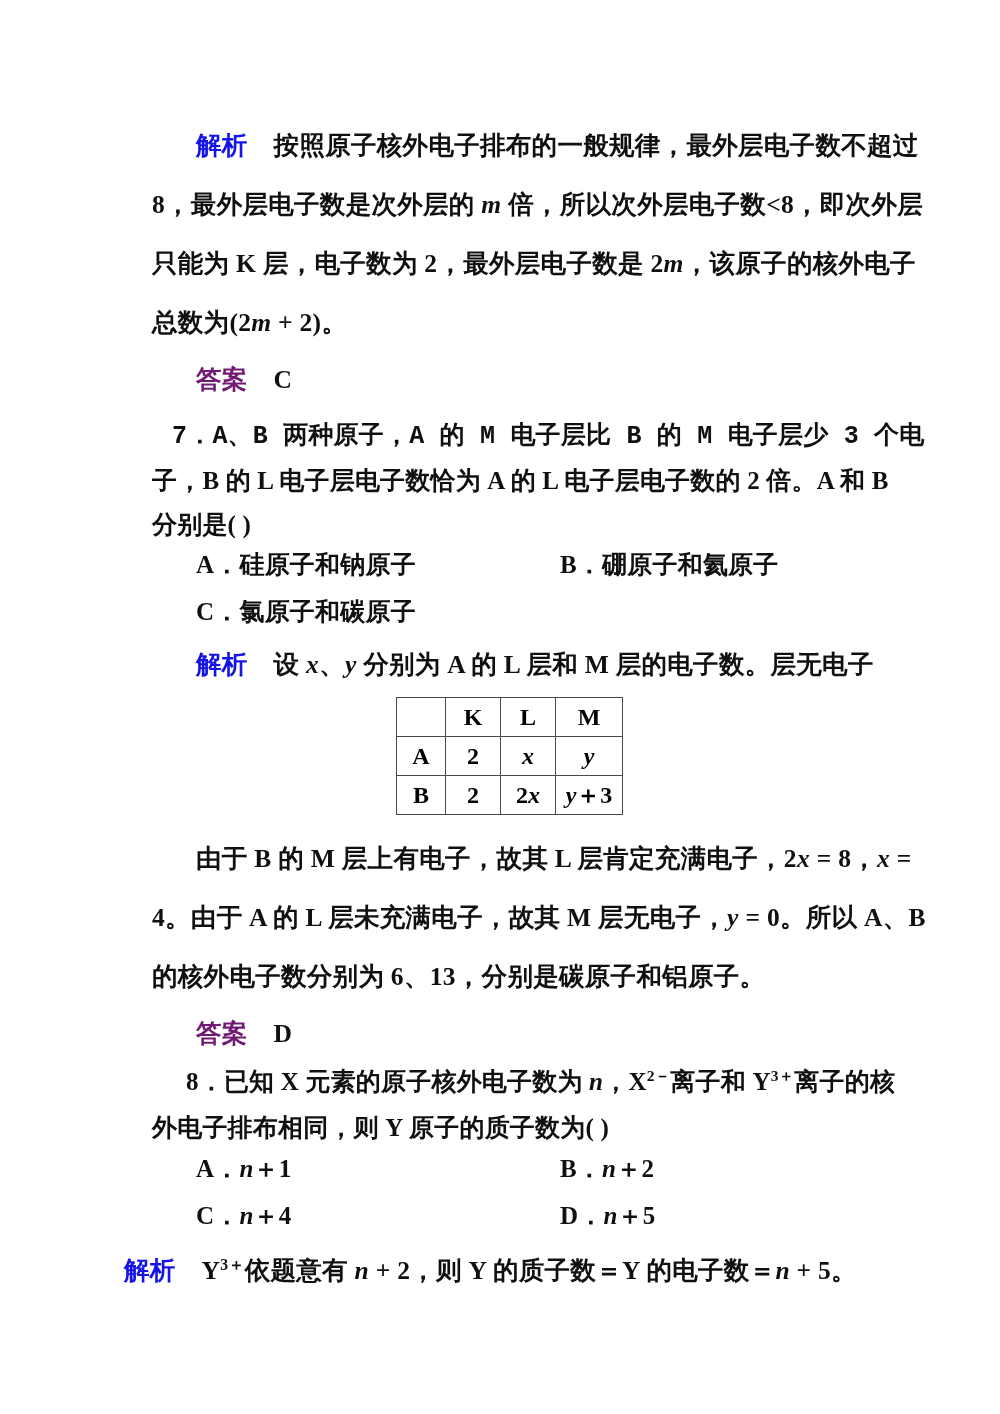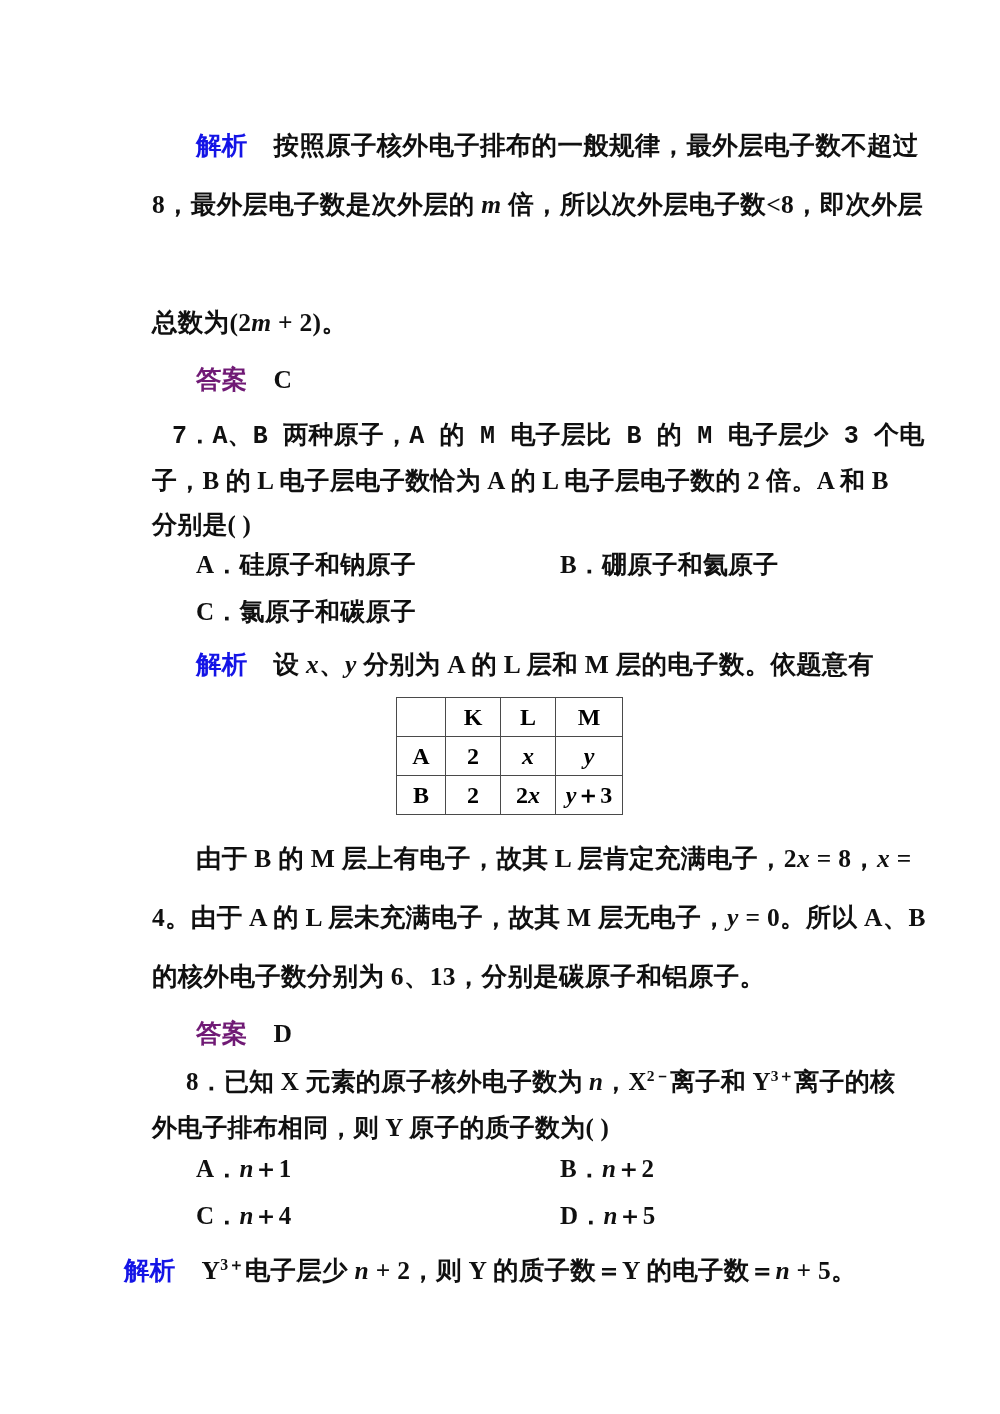--- a/index.html
+++ b/index.html
@@ -100,20 +100,23 @@
 <div class="page">
 
   <div class="line prose" style="left:196px; top:128px;">
     <span class="label-analysis">解析</span><span style="display:inline-block;width:26px;"></span><span>按照原子核外电子排布的一般规律，最外层电子数不超过</span>
   </div>
 
   <div class="line prose" style="left:152px; top:187px;">
     <span class="num">8，最外层电子数是次外层的 </span><span class="mv">m</span><span> 倍，所以次外层电子数&lt;8，即次外层</span>
   </div>
 
+  <div class="line prose" style="left:152px; top:246px;">
+    <span>只能为 K 层，电子数为 2，最外层电子数是 2</span><span class="mv">m</span><span>，该原子的核外电子</span>
+  </div>
 
   <div class="line prose" style="left:152px; top:305px;">
     <span>总数为(2</span><span class="mv">m</span><span class="num"> + 2)。</span>
   </div>
 
   <div class="line prose" style="left:196px; top:362px;">
     <span class="label-answer">答案</span><span style="display:inline-block;width:26px;"></span><span>C</span>
   </div>
 
   <div class="line stem" style="left:172px; top:418px;font-family:Liberation Mono, monospace;">7．A、B 两种原子，A 的 M 电子层比 B 的 M 电子层少 3 个电</div>
@@ -124,21 +127,21 @@
     <span>A．</span><span>硅原子和钠原子</span>
   </div>
   <div class="line stem" style="left:560px; top:548px;">
     <span>B．</span><span>硼原子和氦原子</span>
   </div>
   <div class="line stem" style="left:196px; top:595px;">
     <span>C．</span><span>氯原子和碳原子</span>
   </div>
 
   <div class="line prose" style="left:196px; top:647px;">
-    <span class="label-analysis">解析</span><span style="display:inline-block;width:26px;"></span><span>设 </span><span class="mv">x</span><span>、</span><span class="mv">y</span><span> 分别为 A 的 L 层和 M 层的电子数。依题意有</span>
+    <span class="label-analysis">解析</span><span style="display:inline-block;width:26px;"></span><span>设 </span><span class="mv">x</span><span>、</span><span class="mv">y</span><span> 分别为 A 的 L 层和 M 层的电子数。层无电子</span>
   </div>
 
   <table class="klm-table">
     <tbody>
         <tr>
       <td class="c0"></td>
       <td class="c1">K</td>
       <td class="c2">L</td>
       <td class="c3">M</td>
     </tr>
@@ -183,16 +186,16 @@
     <span>B．</span><span class="mv">n</span><span class="num">＋2</span>
   </div>
   <div class="line stem" style="left:196px; top:1199px;">
     <span>C．</span><span class="mv">n</span><span class="num">＋4</span>
   </div>
   <div class="line stem" style="left:560px; top:1199px;">
     <span>D．</span><span class="mv">n</span><span class="num">＋5</span>
   </div>
 
   <div class="line prose" style="left:124px; top:1253px;">
-    <span class="label-analysis">解析</span><span style="display:inline-block;width:26px;"></span><span class="num">Y</span><sup class="sup">3＋</sup><span>电子层少 </span><span class="mv">n</span><span> + 2，则 Y 的质子数＝Y 的电子数＝</span><span class="mv">n</span><span class="num"> + 5。</span>
+    <span class="label-analysis">解析</span><span style="display:inline-block;width:26px;"></span><span class="num">Y</span><sup class="sup">3＋</sup><span>依题意有 </span><span class="mv">n</span><span> + 2，则 Y 的质子数＝Y 的电子数＝</span><span class="mv">n</span><span class="num"> + 5。</span>
   </div>
 
 </div>
 
 </body></html>

